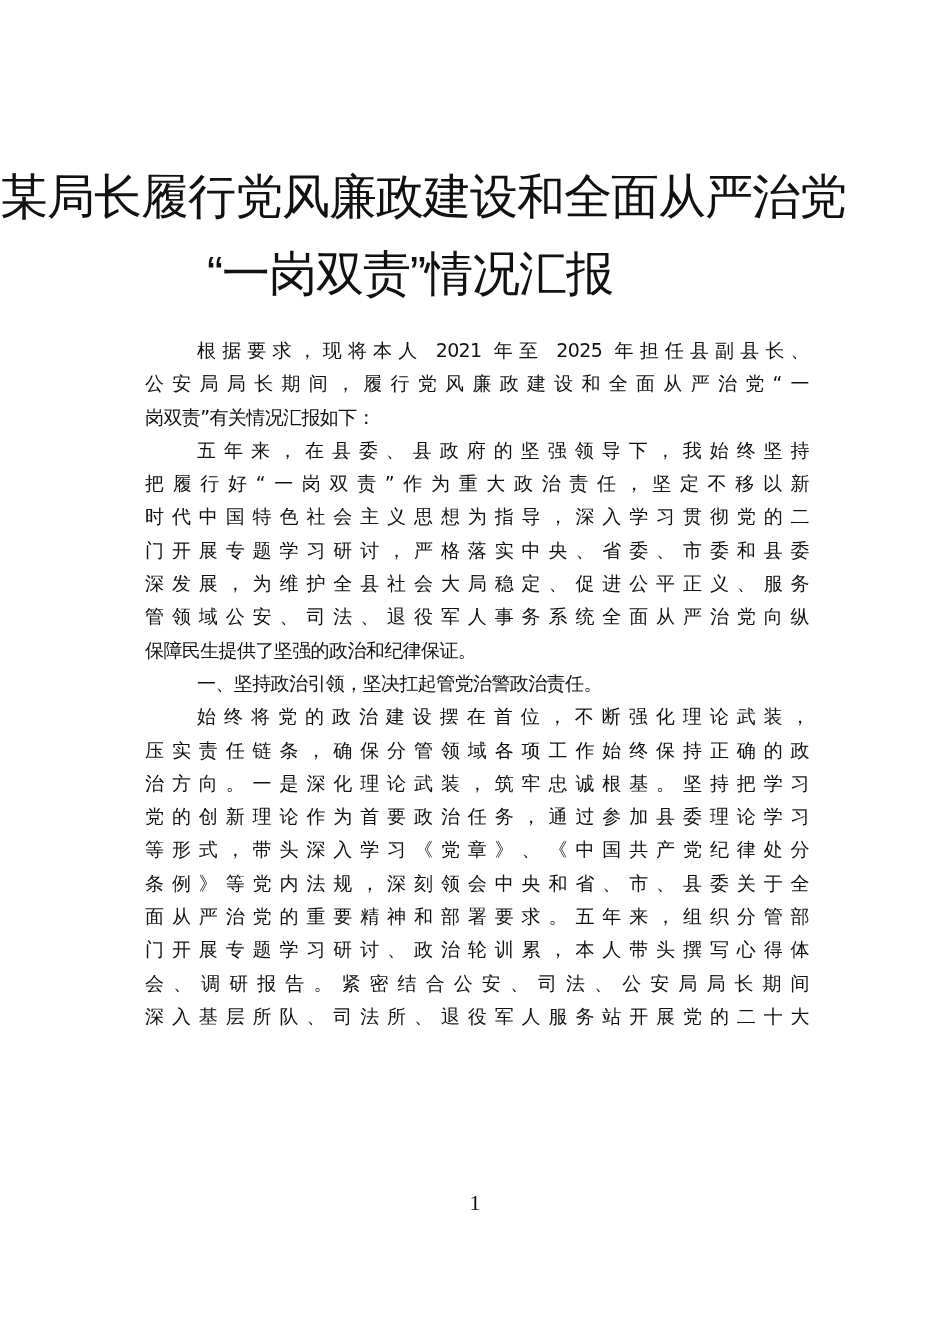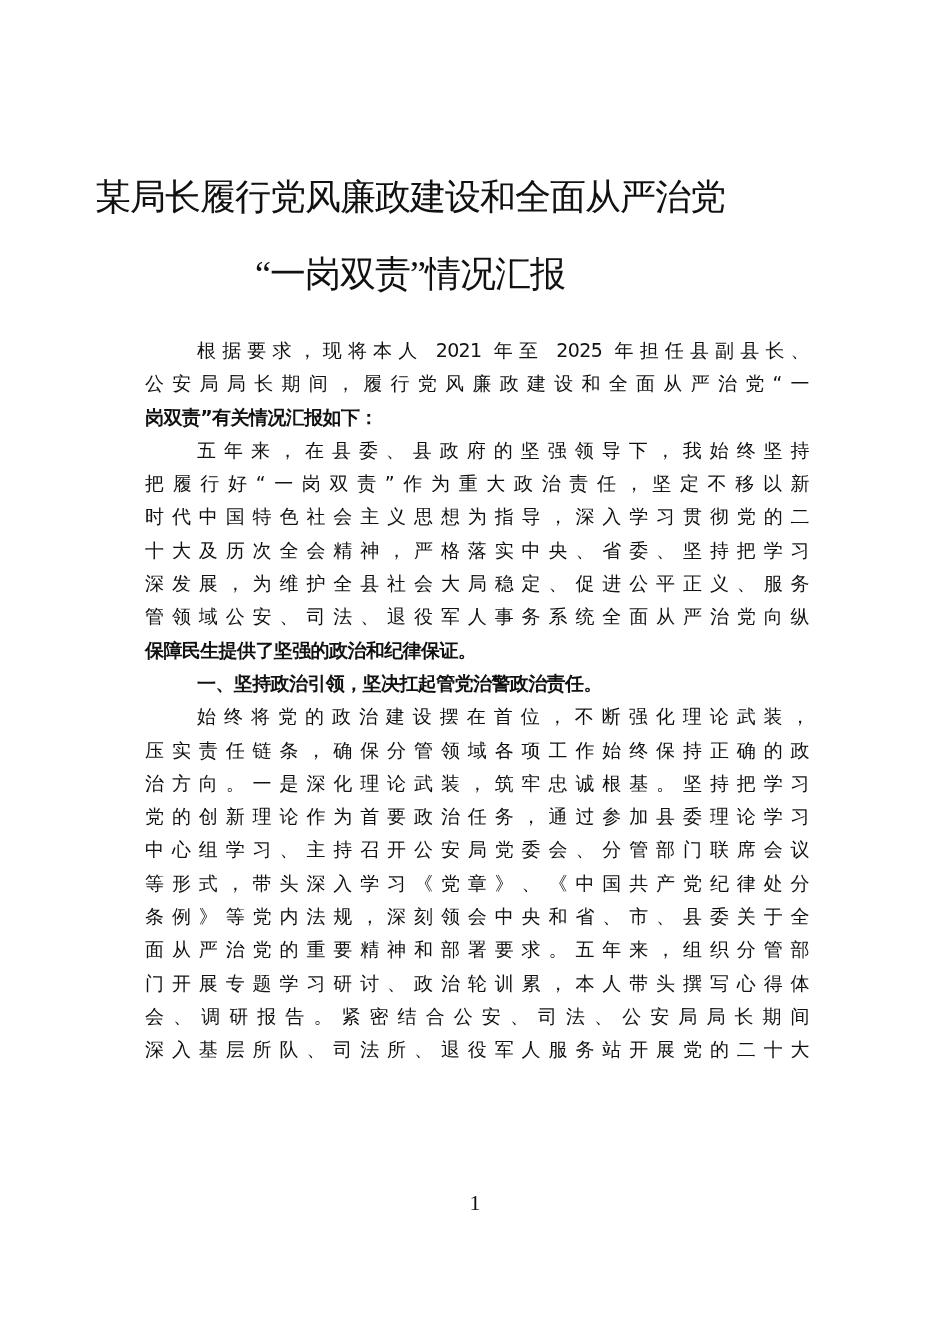--- a/index.html
+++ b/index.html
@@ -1,61 +1,60 @@
 <!DOCTYPE html>
 <html><head>
 <meta charset="utf-8">
 <style>
   html, body { margin: 0; padding: 0; background: #ffffff; }
   body { width: 950px; height: 1344px; position: relative; overflow: hidden; }
   .page { position: absolute; left: 0; top: 0; width: 950px; height: 1344px; background: #ffffff; }
   .title {
     position: absolute; left: 0; width: 820px; text-align: center;
-    font-family: Liberation Serif, serif; font-size: 36px; color: #111;
+    font-family: Liberation Sans, sans-serif; font-size: 48px; color: #111;
     letter-spacing: -1px; line-height: 44px; white-space: nowrap;
   }
   .title.t1 { top: 175px; }
   .title.t2 { top: 252px; }
   .body {
     position: absolute; left: 145px; top: 334px; width: 664px;
     font-family: "DejaVu Sans", sans-serif; font-size: 19px; color: #111;
     line-height: 33.3px; letter-spacing: -0.6px;
   }
   .line { display: block; white-space: nowrap; height: 33.3px; text-align: justify; text-align-last: justify; }
-  .line.last { text-align-last: left; font-weight: bold; }
+  .line.last { text-align-last: left; }
   .line.indent { padding-left: 52px; }
   .pagenum {
     position: absolute; left: 0; width: 950px; top: 1190px; text-align: center;
     font-family: "Liberation Serif", serif; font-size: 22px; color: #111;
   }
 </style>
 </head>
 <body>
 
 <div class="page">
   <div class="title t1">某局长履行党风廉政建设和全面从严治党</div>
   <div class="title t2">“一岗双责”情况汇报</div>
 
   <div class="body" id="body">
       <span class="line indent">根据要求，现将本人 2021 年至 2025 年担任县副县长、</span>
       <span class="line">公安局局长期间，履行党风廉政建设和全面从严治党“一</span>
       <span class="line last">岗双责”有关情况汇报如下：</span>
       <span class="line indent">五年来，在县委、县政府的坚强领导下，我始终坚持</span>
       <span class="line">把履行好“一岗双责”作为重大政治责任，坚定不移以新</span>
       <span class="line">时代中国特色社会主义思想为指导，深入学习贯彻党的二</span>
-      <span class="line">十大及历次全会精神，严格落实中央、省委、坚持把学习</span>
+      <span class="line">门开展专题学习研讨，严格落实中央、省委、市委和县委</span>
       <span class="line">深发展，为维护全县社会大局稳定、促进公平正义、服务</span>
       <span class="line">管领域公安、司法、退役军人事务系统全面从严治党向纵</span>
       <span class="line last">保障民生提供了坚强的政治和纪律保证。</span>
       <span class="line indent last">一、坚持政治引领，坚决扛起管党治警政治责任。</span>
       <span class="line indent">始终将党的政治建设摆在首位，不断强化理论武装，</span>
       <span class="line">压实责任链条，确保分管领域各项工作始终保持正确的政</span>
       <span class="line">治方向。一是深化理论武装，筑牢忠诚根基。坚持把学习</span>
       <span class="line">党的创新理论作为首要政治任务，通过参加县委理论学习</span>
-      <span class="line">中心组学习、主持召开公安局党委会、分管部门联席会议</span>
       <span class="line">等形式，带头深入学习《党章》、《中国共产党纪律处分</span>
       <span class="line">条例》等党内法规，深刻领会中央和省、市、县委关于全</span>
       <span class="line">面从严治党的重要精神和部署要求。五年来，组织分管部</span>
       <span class="line">门开展专题学习研讨、政治轮训累，本人带头撰写心得体</span>
       <span class="line">会、调研报告。紧密结合公安、司法、公安局局长期间</span>
       <span class="line">深入基层所队、司法所、退役军人服务站开展党的二十大</span>
     </div>
 
   <div class="pagenum">1</div>
 </div>

